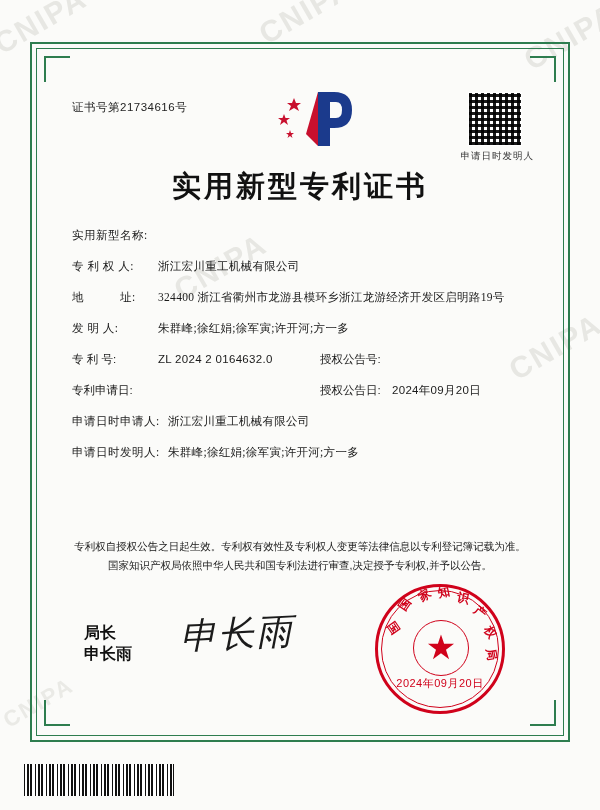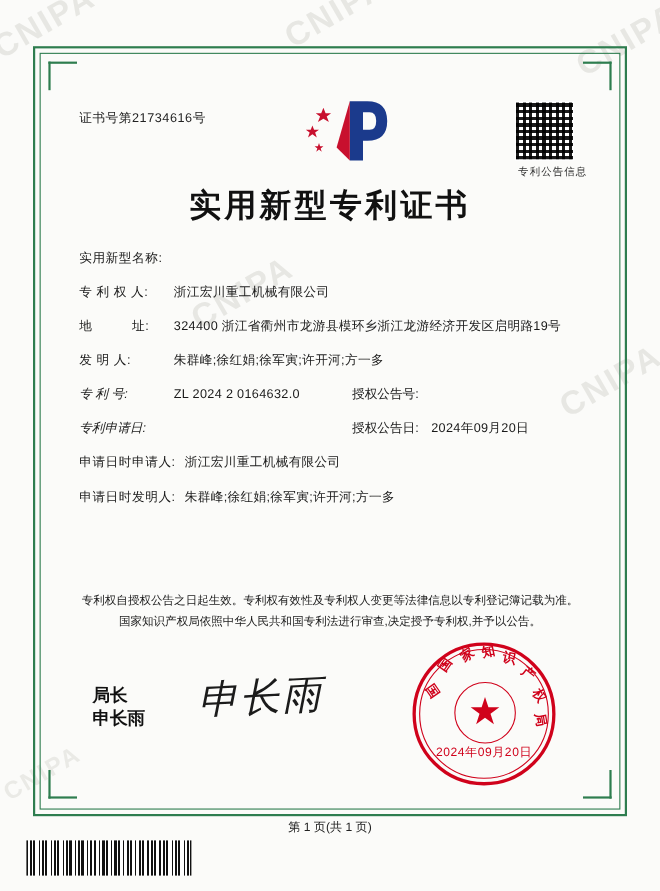--- a/index.html
+++ b/index.html
@@ -113,40 +113,40 @@
     left: 12px; top: 155px;
     width: 460px;
     font-size: 11.5px;
     color: #1a1a1a;
   }
   .row {
     display: flex;
     align-items: center;
     margin-bottom: 14px;
     line-height: 17px;
+    font-family: Liberation Serif, serif;
   }
   .lbl {
     width: 86px;
     flex: 0 0 86px;
     white-space: nowrap;
     letter-spacing: 0.5px;
   }
   .val {
     flex: 1;
     letter-spacing: 0.3px;
   }
   .halfrow { display: flex; width: 460px; margin-bottom: 14px; line-height: 17px;}
   .half { display: flex; }
   .half.left { width: 248px; }
   .half.right { width: 212px; }
   .lbl2 {
     width: 86px;
     flex: 0 0 86px;
     white-space: nowrap;
-    font-style: italic;
   }
   .lbl3 {
     width: 72px;
     flex: 0 0 72px;
     white-space: nowrap;
   }
 
   .statement {
     position: absolute;
     left: 14px; top: 465px;
@@ -277,21 +277,21 @@
         <path d="M58 8 L74 8 Q92 8 92 26 Q92 44 74 44 L70 44 L70 62 L58 62 Z" fill="#1b3a8c"></path>
         <path d="M70 18 L76 18 Q82 18 82 26 Q82 34 76 34 L70 34 Z" fill="#fbfbf9"></path>
         <path d="M58 8 L58 62 L46 50 Z" fill="#c8102e"></path>
         <polygon points="34,14 36,19 41,19 37,22 39,27 34,24 29,27 31,22 27,19 32,19" fill="#c8102e"></polygon>
         <polygon points="24,30 25.5,34 30,34 26.5,36.5 28,41 24,38 20,41 21.5,36.5 18,34 22.5,34" fill="#c8102e"></polygon>
         <polygon points="30,46 31,49 34,49 31.5,51 32.5,54 30,52 27.5,54 28.5,51 26,49 29,49" fill="#c8102e"></polygon>
       </svg>
     </div>
 
     <div class="qr"></div>
-    <div class="qr-label">专利公告信息</div>
+    <div class="qr-label">申请日时发明人</div>
 
     <div class="title">实用新型专利证书</div>
 
     <div class="fields">
 
       <div class="row">
         <div class="lbl">实用新型名称:</div>
       </div>
 
       <div class="row">
@@ -363,17 +363,16 @@
         <span style="left:63px; top:0px; transform:rotate(-12deg);">知</span>
         <span style="left:82px; top:6px; transform:rotate(12deg);">识</span>
         <span style="left:99px; top:20px; transform:rotate(38deg);">产</span>
         <span style="left:109px; top:40px; transform:rotate(58deg);">权</span>
         <span style="left:110px; top:62px; transform:rotate(80deg);">局</span>
         <span style="left:12px; top:36px; transform:rotate(55deg);">国</span>
       </div>
       <div class="seal-date">2024年09月20日</div>
     </div>
 
-    <div class="pagefoot">第 1 页(共 1 页)</div>
   </div>
 
   <div class="barcode"></div>
 </div>
 
 </body></html>

